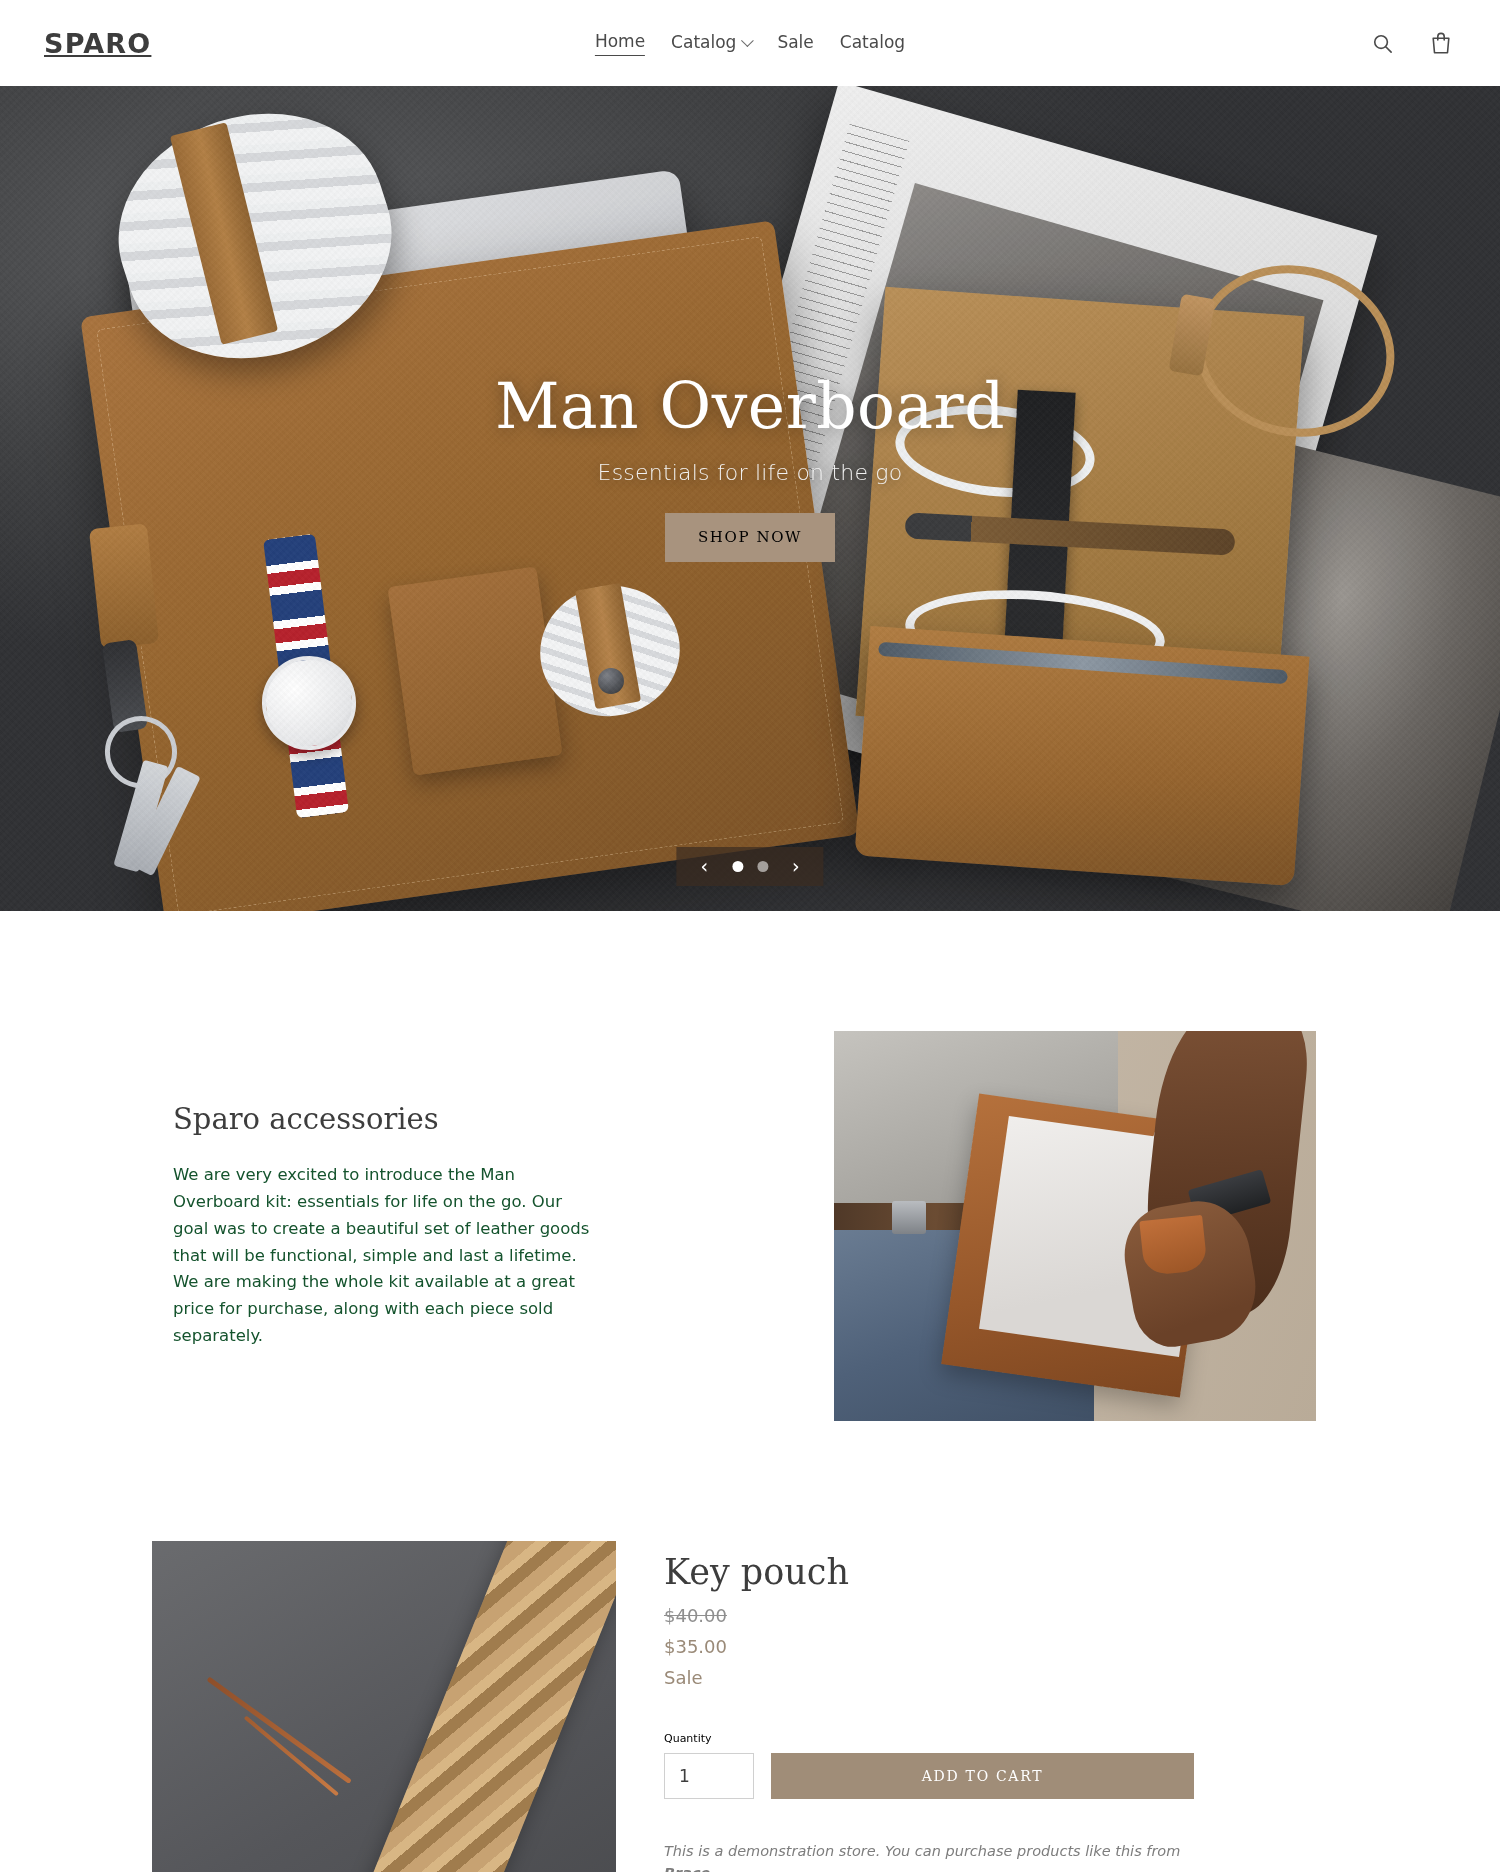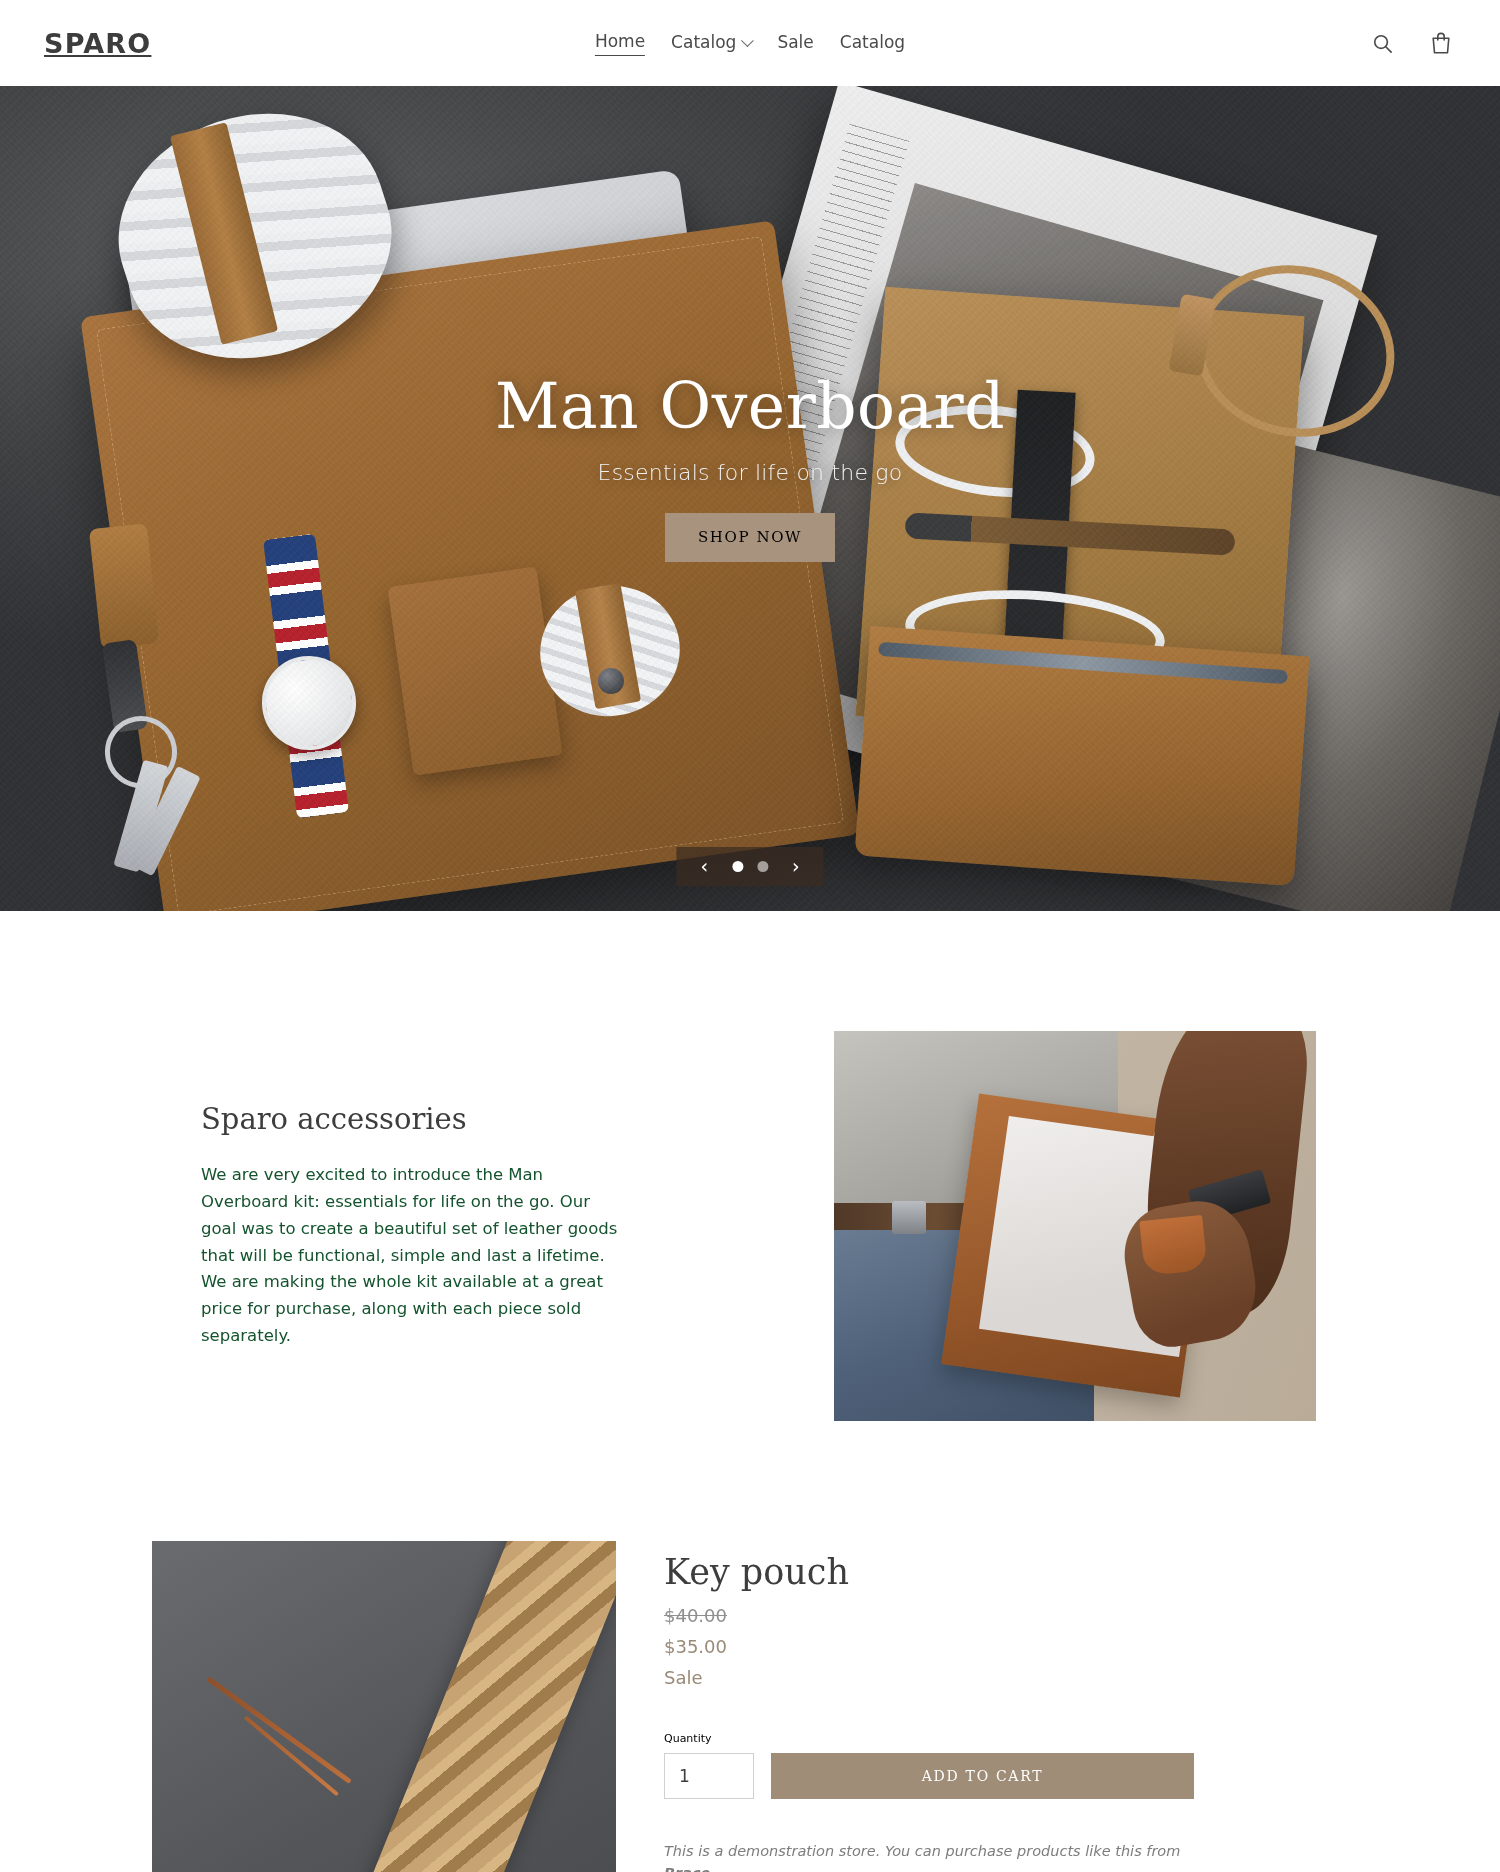--- a/index.html
+++ b/index.html
@@ -350,21 +350,21 @@
     font-family: "DejaVu Sans", sans-serif;
   }
   .dots { display: flex; gap: 14px; align-items: center; }
   .dot { width: 11px; height: 11px; border-radius: 50%; background: rgba(255,255,255,.55); border: none; cursor: pointer; padding: 0; }
   .dot.active { background: #ffffff; }
 
   
   .feature {
     display: flex;
     align-items: center;
-    padding: 120px 44px 0 68px;
+    padding: 120px 44px 0 40px;
     gap: 80px;
   }
   .feature-text { width: 560px; padding-left: 133px; }
   .feature-title {
     font-family: "DejaVu Serif", "Liberation Serif", serif;
     font-size: 29px;
     font-weight: normal;
     color: #3d3d3d;
     margin-bottom: 26px;
   }

